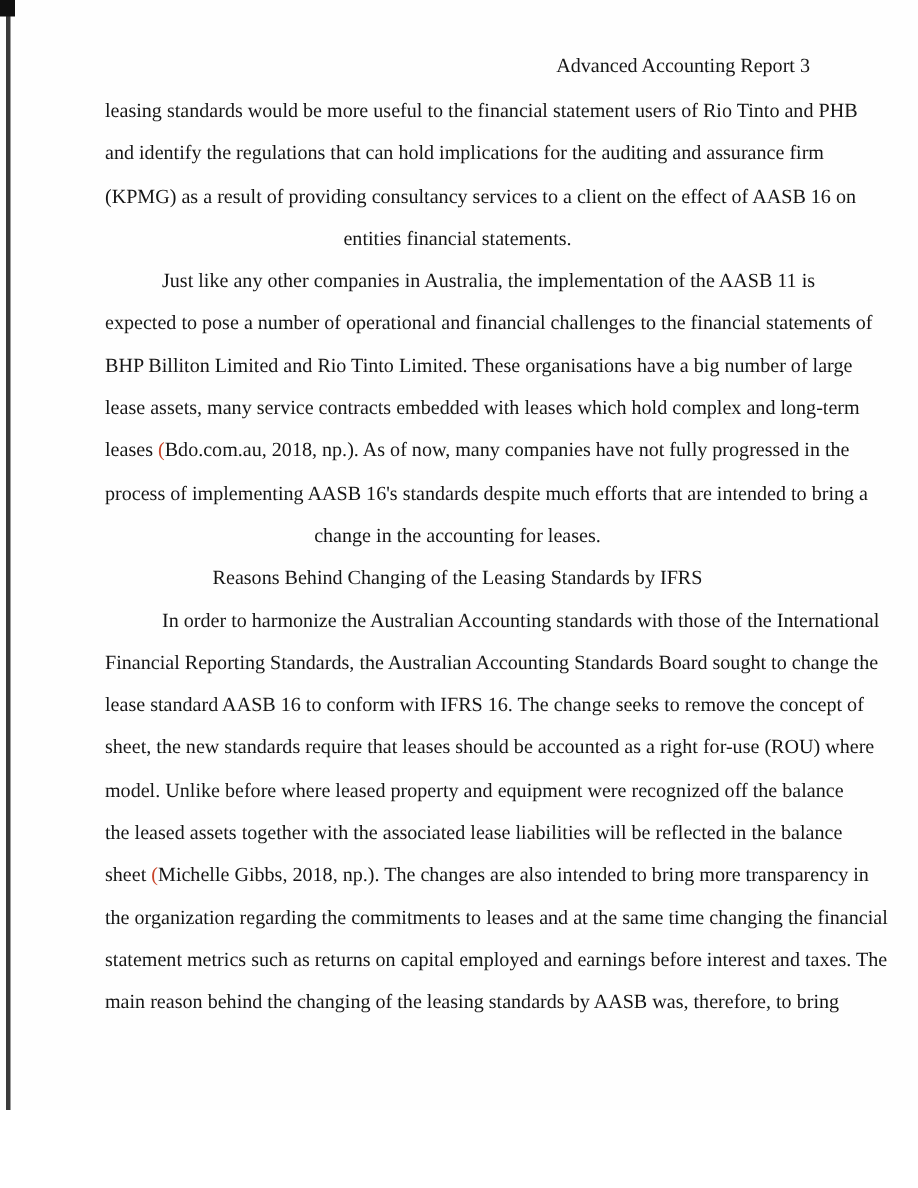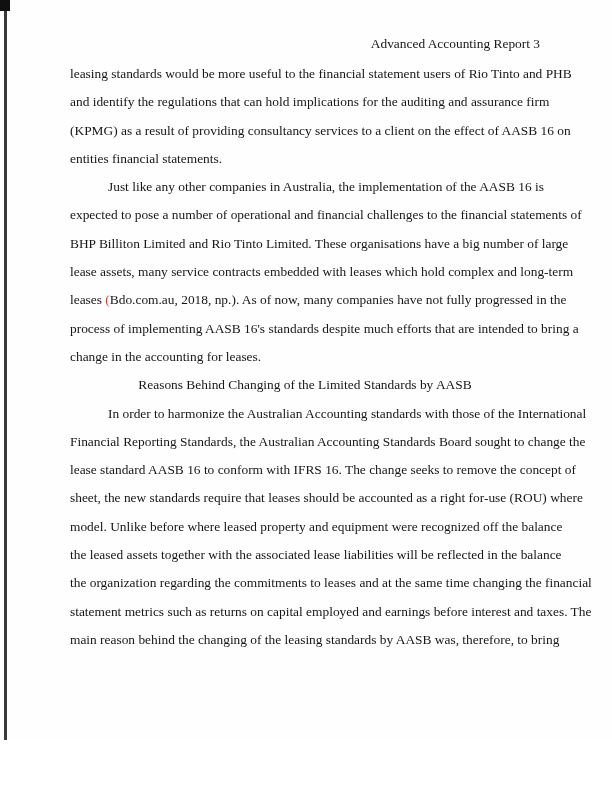--- a/index.html
+++ b/index.html
@@ -52,21 +52,21 @@
   .content {
     position: absolute;
     top: 60px;
     left: 70px;
     right: 72px;
   }
   .line {
     font-size: 13.4px;
     line-height: 28.3px;
     white-space: nowrap;
-    text-align: left;
+    text-align: center;
   }
   .line.indent {
     padding-left: 38px;
   }
   .line.center {
     text-align: center;
     white-space: normal;
   }
 </style>
 </head>
@@ -82,36 +82,37 @@
   </header>
 
   <main class="content" id="content">
       <div>
         <div class="line">leasing standards would be more useful to the financial statement users of Rio Tinto and PHB</div>
         <div class="line">and identify the regulations that can hold implications for the auditing and assurance firm</div>
         <div class="line">(KPMG) as a result of providing consultancy services to a client on the effect of AASB 16 on</div>
         <div class="line">entities financial statements.</div>
       </div>
       <div>
-        <div class="line indent">Just like any other companies in Australia, the implementation of the AASB 16 is</div>
+        <div class="line indent">Just like any other companies in Australia, the implementation of the AASB 11 is</div>
         <div class="line">expected to pose a number of operational and financial challenges to the financial statements of</div>
         <div class="line">BHP Billiton Limited and Rio Tinto Limited. These organisations have a big number of large</div>
         <div class="line">lease assets, many service contracts embedded with leases which hold complex and long-term</div>
         <div class="line"><span>leases </span><span style="color: rgb(201, 69, 42);">(</span><span>Bdo.com.au, 2018, np.). As of now, many companies have not fully progressed in the</span></div>
         <div class="line">process of implementing AASB 16's standards despite much efforts that are intended to bring a</div>
         <div class="line">change in the accounting for leases.</div>
       </div>
       <div>
-        <div class="line center">Reasons Behind Changing of the Limited Standards by AASB</div>
+        <div class="line center">Reasons Behind Changing of the Leasing Standards by IFRS</div>
       </div>
       <div>
         <div class="line indent">In order to harmonize the Australian Accounting standards with those of the International</div>
         <div class="line">Financial Reporting Standards, the Australian Accounting Standards Board sought to change the</div>
         <div class="line">lease standard AASB 16 to conform with IFRS 16. The change seeks to remove the concept of</div>
         <div class="line">sheet, the new standards require that leases should be accounted as a right for-use (ROU) where</div>
         <div class="line">model. Unlike before where leased property and equipment were recognized off the balance</div>
         <div class="line">the leased assets together with the associated lease liabilities will be reflected in the balance</div>
+        <div class="line"><span>sheet </span><span style="color: rgb(201, 69, 42);">(</span><span>Michelle Gibbs, 2018, np.). The changes are also intended to bring more transparency in</span></div>
         <div class="line">the organization regarding the commitments to leases and at the same time changing the financial</div>
         <div class="line">statement metrics such as returns on capital employed and earnings before interest and taxes. The</div>
         <div class="line">main reason behind the changing of the leasing standards by AASB was, therefore, to bring</div>
       </div>
     </main>
 </div>
 
 </body></html>

